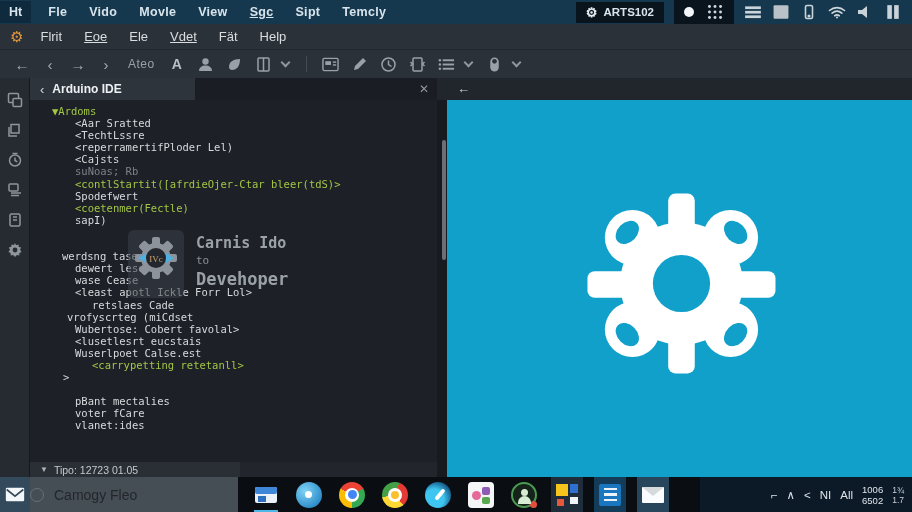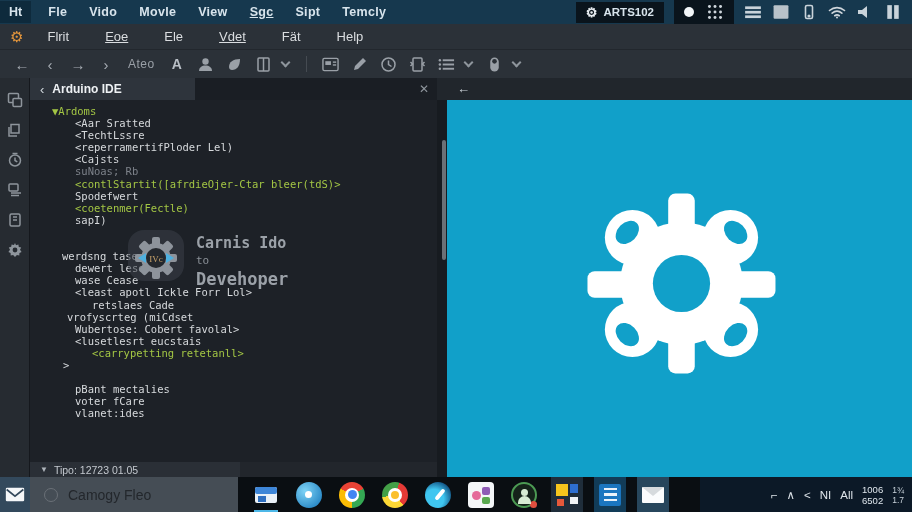--- a/index.html
+++ b/index.html
@@ -13,21 +13,21 @@
 .u{text-decoration:underline}
 .mb1r{margin-left:auto;display:flex;align-items:center;gap:10px;padding-right:10px}
 .arts{background:#0a141c;display:flex;align-items:center;gap:6px;padding:3px 10px;font-size:11.5px}
 .dotbox{background:#0a141c;display:flex;align-items:center;gap:12px;padding:4px 10px}
 .wdot{width:10px;height:10px;border-radius:50%;background:#f2f6f8}
 .sico{display:inline-flex;width:18px;height:16px;align-items:center;justify-content:center;color:#c9d3da}
 .gearg{color:#e9eef2;font-size:13px}
 
 
 .mb2{position:absolute;top:24px;left:0;right:0;height:26px;background:#2b3138;border-bottom:1px solid #22272d;display:flex;align-items:center;font-size:13px;color:#dadde0}
-.mb2 .mi{margin:0 18px}
+.mb2 .mi{margin:0 11px}
 .gear2{color:#e2953c;font-size:15px;margin:0 6px 0 10px}
 
 
 .tb{position:absolute;top:50px;left:0;right:0;height:28px;background:#2b3138;display:flex;align-items:center;color:#a7adb4;font-size:15px;gap:4px;padding-left:10px}
 .tbi{min-width:24px;text-align:center;cursor:default}
 .tbt{font-size:12px;color:#9aa0a7;margin:0 6px;letter-spacing:.5px}
 .tba{font-weight:bold;color:#b9bfc6;font-size:14px}
 .tdiv{width:1px;height:16px;background:#454b52;margin:0 7px}
 .chev{display:inline-block;width:7px;height:7px;border-right:2px solid #8e959c;border-bottom:2px solid #8e959c;transform:rotate(45deg);margin:0 6px 3px 2px}
 .tsvg{width:17px;height:17px;display:block;margin:0 4px}
@@ -45,38 +45,38 @@
 .cl{height:12.1px;line-height:12.1px;white-space:pre}
 .g{color:#a3c644}.w{color:#d7dadd}.d{color:#7d828a}
 .n1{padding-left:22px}.n2{padding-left:45px}.n3{padding-left:32px}.n4{padding-left:62px}.n5{padding-left:37px}.n6{padding-left:33px}
 
 .sbar{position:absolute;left:0;right:0;bottom:0;height:15px;background:#22262c;font-size:10.5px;color:#c3c8ce;display:flex;align-items:center}
 .sbar .inner{background:#2a2f36;height:15px;display:flex;align-items:center;padding:0 14px 0 10px;gap:6px;min-width:210px}
 .tri{font-size:8px;color:#aeb4ba}
 
 
 .ovl{position:absolute;left:98px;top:130px;display:flex;gap:12px;align-items:flex-start}
-.ovlogo{width:56px;height:51px;border-radius:16px;background:rgba(58,64,72,.55);position:relative}
+.ovlogo{width:56px;height:68px;border-radius:6px;background:rgba(58,64,72,.55);position:relative}
 .ovtxt{padding-top:4px}
 .ovt1{font-size:15px;font-weight:bold;color:#9ba1a8}
 .ovt2{font-size:11px;color:#8a9097;margin:2px 0}
 .ovt3{font-size:17px;font-weight:bold;color:#9ba1a8}
 
 
 .rtop{position:absolute;top:78px;left:437px;right:0;height:22px;background:#21262c;color:#cfd6dc}
 .rtop .bk2{position:absolute;left:20px;top:3px;font-size:13px}
 .gap{position:absolute;top:100px;left:437px;width:10px;bottom:35px;background:#171b20}
 .thumb{position:absolute;left:5px;top:40px;width:4px;height:120px;border-radius:2px;background:#6b7076}
 .blue{position:absolute;top:100px;left:447px;right:0;bottom:35px;background:#11a0c9}
 .biggear{position:absolute;left:118px;top:81px}
 
 
 .task{position:absolute;left:0;right:0;bottom:0;height:35px;background:#0a0e12;display:flex;align-items:stretch}
 .start{width:30px;background:#33495c;display:flex;align-items:center;justify-content:center}
-.search{width:208px;background:#454d55;display:flex;align-items:center;gap:10px;padding-left:14px;font-size:14px;color:#23272c}
+.search{width:208px;background:#454d55;display:flex;align-items:center;gap:10px;font-size:14px;color:#23272c}
 .sc{width:14px;height:14px;border:1.6px solid #6a7077;border-radius:50%}
 .ticons{display:flex;align-items:center;gap:11px;padding-left:12px}
 .tk{width:32px;height:35px;display:flex;align-items:center;justify-content:center;position:relative}
 .tk.on::after{content:"";position:absolute;left:4px;right:4px;bottom:0;height:2px;background:#4db8e8}
 .tk.bg1{background:#1f2d3a}.tk.bg2{background:#123c58}.tk.bg3{background:#27465c}
 .ic{width:26px;height:26px;position:relative}
 .round{border-radius:50%}
 .cortana{background:radial-gradient(circle at 35% 35%,#7fd4f7,#1173b8)}
 .cortana::after{content:"";position:absolute;left:9px;top:9px;width:7px;height:7px;border-radius:50%;background:#fff}
 .chrome{background:conic-gradient(from -60deg,#ea4335 0 120deg,#34a853 120deg 240deg,#fbbc05 240deg 360deg)}
@@ -288,20 +288,21 @@
     <div class="cl"></div>
     <div class="cl"></div>
     <div class="cl w n3">werdsng tase</div>
     <div class="cl w n2">dewert lese</div>
     <div class="cl w n2">wase Cease</div>
     <div class="cl w n2">&lt;least apotl Ickle Forr Lol&gt;</div>
     <div class="cl w n4">retslaes Cade</div>
     <div class="cl w n5">vrofyscrteg (miCdset</div>
     <div class="cl w n2">Wubertose: Cobert favolal&gt;</div>
     <div class="cl w n2">&lt;lusetlesrt eucstais</div>
+    <div class="cl w n2">Wuserlpoet Calse.est</div>
     <div class="cl g n4">&lt;carrypetting retetanll&gt;</div>
     <div class="cl w n6">&gt;</div>
     <div class="cl"></div>
     <div class="cl w n2">pBant mectalies</div>
     <div class="cl w n2">voter fCare</div>
     <div class="cl w n2">vlanet:ides</div>
 
     <div class="ovl">
       <div class="ovlogo">
         <svg width="56" height="56" viewBox="0 0 56 56">

